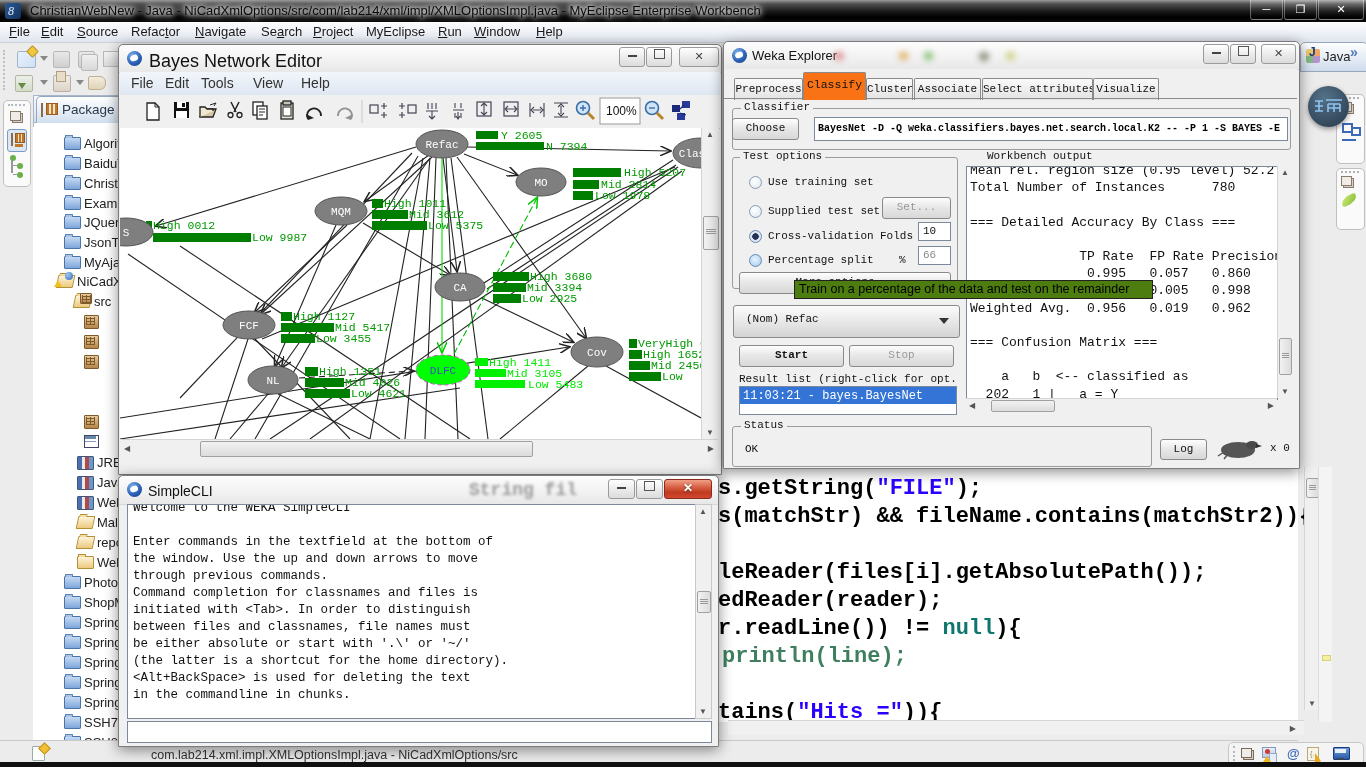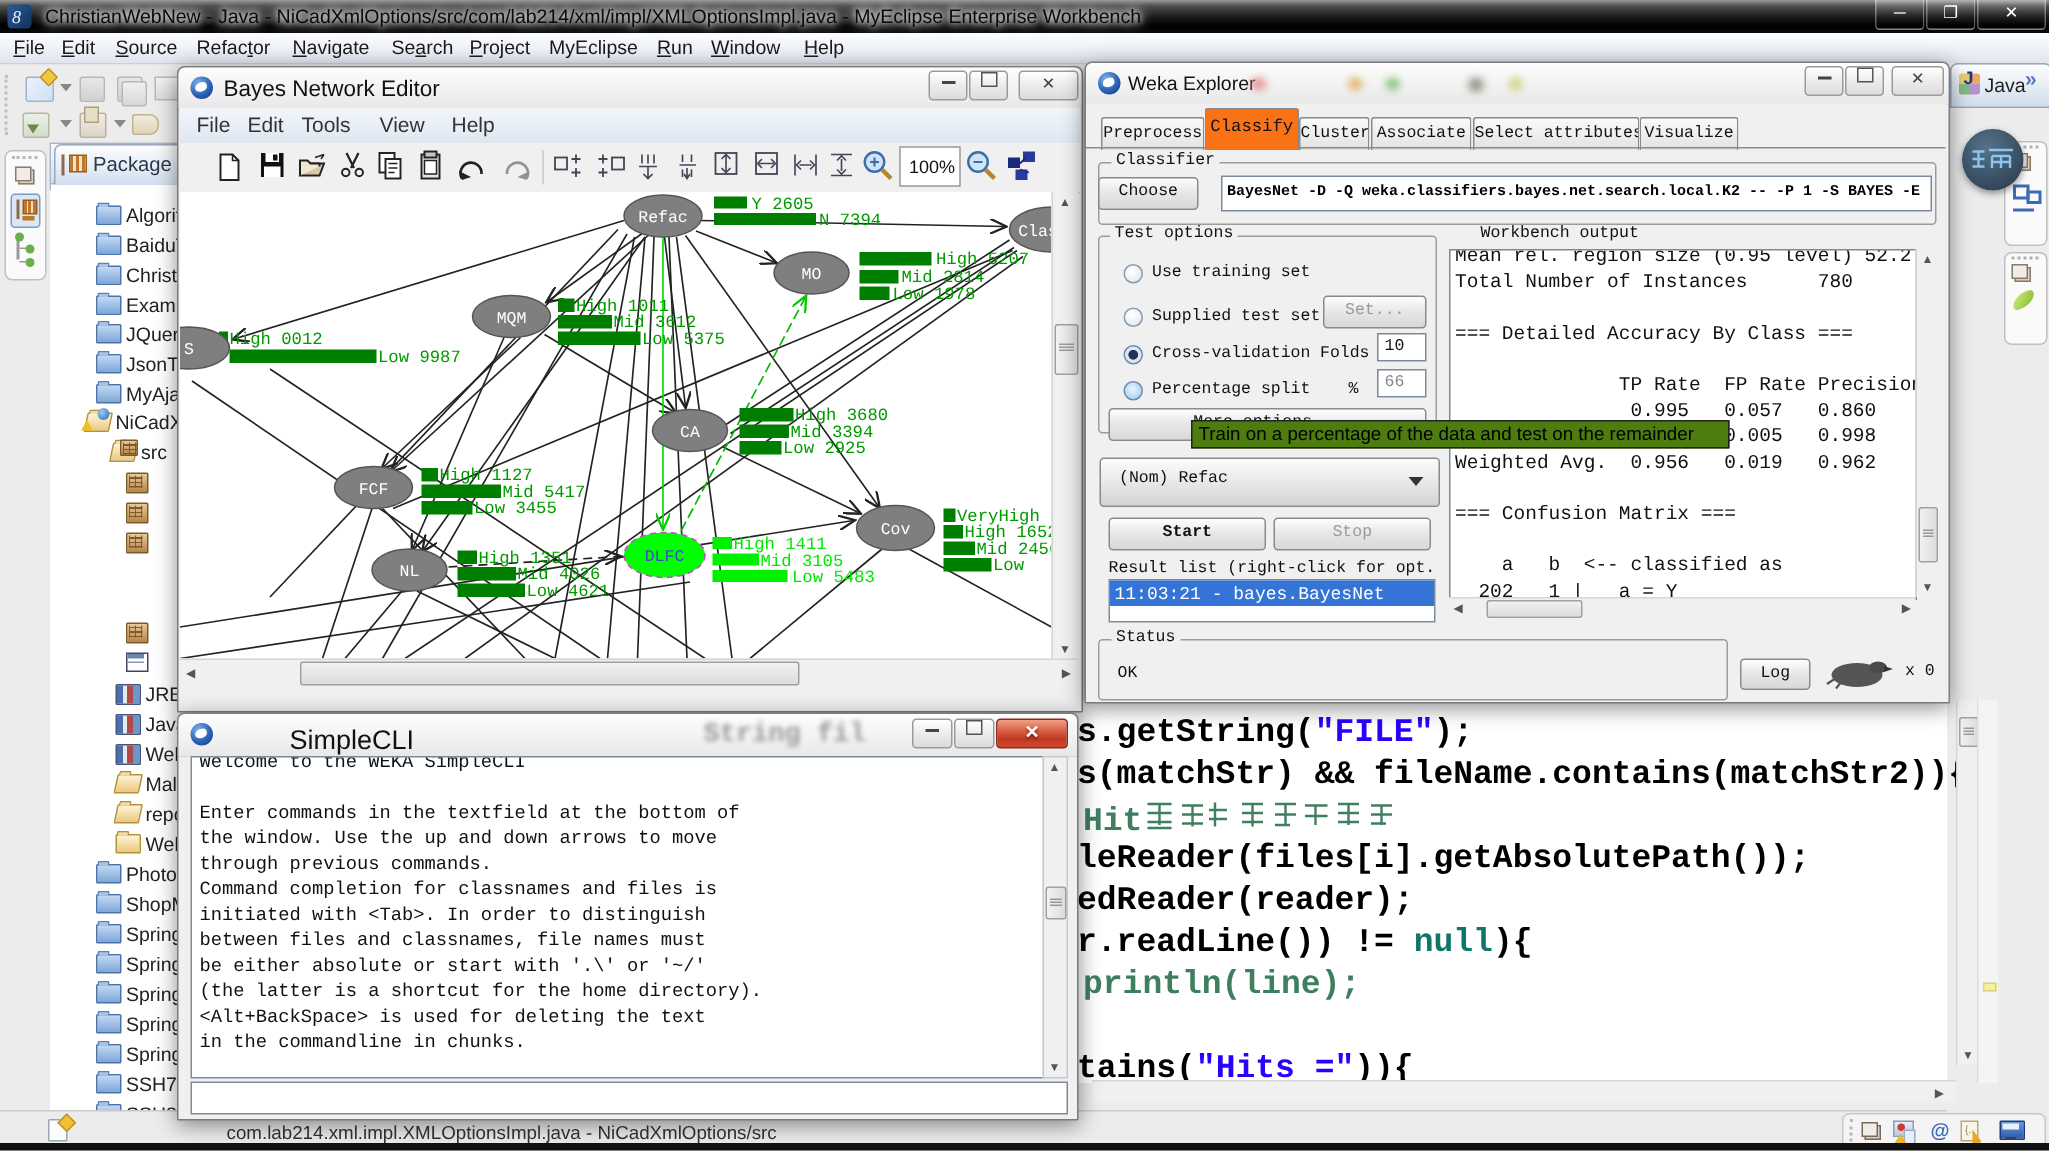--- a/index.html
+++ b/index.html
@@ -236,21 +236,21 @@
     <g stroke="#8fc3ef" stroke-width="1.6" fill="none">
      <path d="M7 15 h8 M7 20 h8 M7 25 h8 M11 15 v10"></path>
      <path d="M18 14 h16 M20 18 h12 M20 18 v8 M26 18 v8 M32 18 v8 M20 22 h12"></path>
     </g>
    </svg>
  </div>
 
  <div class="win" id="bayes" style="left:118px;top:44px;width:602px;height:429px;">
   <div class="wtitle">
     <div class="wicon" style="left:8px;top:6px;"></div>
-    <div class="abs" style="left:30px;top:6px;font-size:15px;color:#111;">Bayes Network Editor</div>
+    <div class="abs" style="left:30px;top:6px;font-size:18px;color:#111;">Bayes Network Editor</div>
     <div class="wbtn" style="left:500px;top:2px;width:24px;"><span style="display:inline-block;width:9px;border-top:2px solid #444;margin-bottom:2px;"></span></div>
     <div class="wbtn" style="left:527px;top:2px;width:24px;"><span class="glyphbox"></span></div>
     <div class="wbtn" style="left:560px;top:2px;width:38px;font-size:11px;">✕</div>
   </div>
   <div class="abs" id="bnmenu" style="left:1px;top:27px;width:600px;height:23px;background:linear-gradient(#f2f6fb,#dfe7f2);border-bottom:1px solid #c8d0da;font-size:14px;color:#333;">
     <span class="abs" style="left:11px;top:3px;">File</span>
         <span class="abs" style="left:45px;top:3px;">Edit</span>
     <span class="abs" style="left:81px;top:3px;">Tools</span>
         <span class="abs" style="left:133px;top:3px;">View</span>
     <span class="abs" style="left:181px;top:3px;">Help</span>
@@ -474,32 +474,20 @@
   <div class="sbh" style="left:1px;top:394px;width:598px;">
     <div class="sarr" style="left:4px;top:4px;">◀</div>
     <div class="sthumbh" style="left:80px;top:1px;width:331px;height:14px;"></div>
     <div class="sarr" style="right:4px;top:4px;">▶</div>
   </div>
  </div>
 
  <div class="abs" id="codetext" style="left:700px;top:467px;width:604px;height:255px;overflow:hidden;font-family:'Liberation Mono',monospace;font-size:22px;font-weight:bold;color:#000;">
   <div class="abs" style="left:18px;top:9px;white-space:pre;">s.getString(<span style="color:#2a00ff">"FILE"</span>);</div>
   <div class="abs" style="left:18px;top:37px;white-space:pre;">s(matchStr) &amp;&amp; fileName.contains(matchStr2)){</div>
-  <div class="abs" style="left:22px;top:65px;white-space:pre;color:#3f7f5f;">Hit<svg width="182" height="24" style="vertical-align:-3px;">
-          <g stroke="#3f7f5f" stroke-width="1.6" fill="none">
-            <path d="M3 4 h16 M3 10 h16 M3 16 h16 M11 4 v14 M3 20 h16"></path>
-            <path d="M26 5 h14 M26 11 h14 M33 5 v14 M26 17 h14"></path>
-            <path d="M48 3 v16 M44 8 h12 M44 14 h12"></path>
-            <path d="M66 4 h14 M66 10 h14 M73 4 v15 M66 16 h14"></path>
-            <path d="M88 4 h14 M95 4 v14 M88 11 h14 M88 18 h10"></path>
-            <path d="M108 5 h15 M115 5 v13 M108 12 h15"></path>
-            <path d="M130 4 h14 M137 4 v14 M130 10 h14 M130 16 h14"></path>
-            <path d="M152 5 h14 M152 11 h14 M159 5 v13 M152 17 h10"></path>
-          </g>
-        </svg></div>
   <div class="abs" style="left:18px;top:93px;white-space:pre;">leReader(files[i].getAbsolutePath());</div>
   <div class="abs" style="left:18px;top:121px;white-space:pre;">edReader(reader);</div>
   <div class="abs" style="left:18px;top:149px;white-space:pre;">r.readLine()) != <span style="color:#0f766e">null</span>){</div>
   <div class="abs" style="left:22px;top:177px;white-space:pre;color:#3f7f5f;">println(line);</div>
   <div class="abs" style="left:18px;top:233px;white-space:pre;">tains(<span style="color:#2a00ff">"Hits ="</span>)){</div>
  </div>
  <div class="sbv" style="left:1304px;top:467px;height:243px;width:14px;">
    <div class="sthumb" style="left:1px;top:11px;width:11px;height:18px;"></div>
    <div class="sarr" style="left:3px;bottom:2px;">▼</div>
  </div>
@@ -616,21 +604,21 @@
   </svg>
   <div class="abs wk" style="left:546px;top:400px;">x 0</div>
   <div class="abs" style="left:70px;top:238px;width:357px;height:17px;background:#4d7c0f;border:1px solid #222;z-index:5;">
     <span class="abs" style="left:4px;top:1px;font-size:12.5px;color:#000;white-space:nowrap;">Train on a percentage of the data and test on the remainder</span>
   </div>
  </div>
 
  <div class="win" id="scli" style="left:118px;top:475px;width:599px;height:270px;">
   <div class="wtitle" style="height:28px;">
     <div class="wicon" style="left:8px;top:6px;"></div>
-    <div class="abs" style="left:29px;top:7px;font-size:18px;color:#111;margin-left:45px;">SimpleCLI</div>
+    <div class="abs" style="left:29px;top:7px;font-size:14px;color:#111;">SimpleCLI</div>
     <div class="abs" style="left:350px;top:4px;font-size:18px;font-weight:bold;color:#9a9a9a;filter:blur(1.8px);font-family:'Liberation Mono',monospace;">String fil</div>
     <div class="wbtn" style="left:489px;top:3px;width:25px;"><span style="display:inline-block;width:9px;border-top:2px solid #444;margin-bottom:2px;"></span></div>
     <div class="wbtn" style="left:517px;top:3px;width:25px;"><span class="glyphbox"></span></div>
     <div class="wbtn" style="left:545px;top:3px;width:46px;background:linear-gradient(#f0a088,#d95f44 40%,#c03a20 70%,#d04830);border-color:#8a2a1a;color:#fff;font-size:12px;font-weight:bold;text-shadow:0 1px 2px rgba(0,0,0,.5);">✕</div>
   </div>
   <div class="wfield" style="left:8px;top:28px;width:568px;height:213px;overflow:hidden;">
    <pre class="mono" style="position:absolute;left:5px;top:-5px;margin:0;font-size:12.5px;line-height:17px;color:#111;">Welcome to the WEKA SimpleCLI
 
 Enter commands in the textfield at the bottom of
 the window. Use the up and down arrows to move

